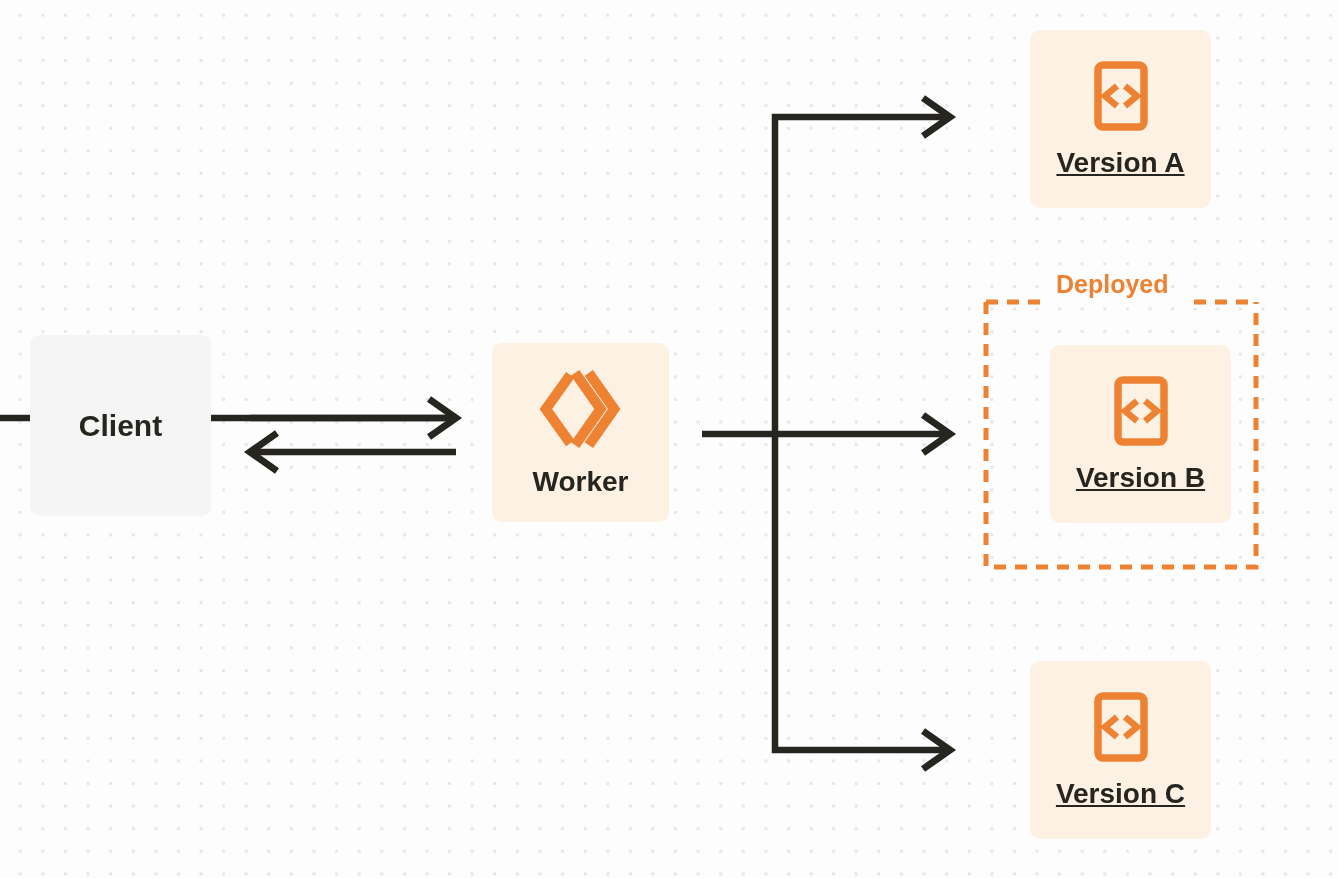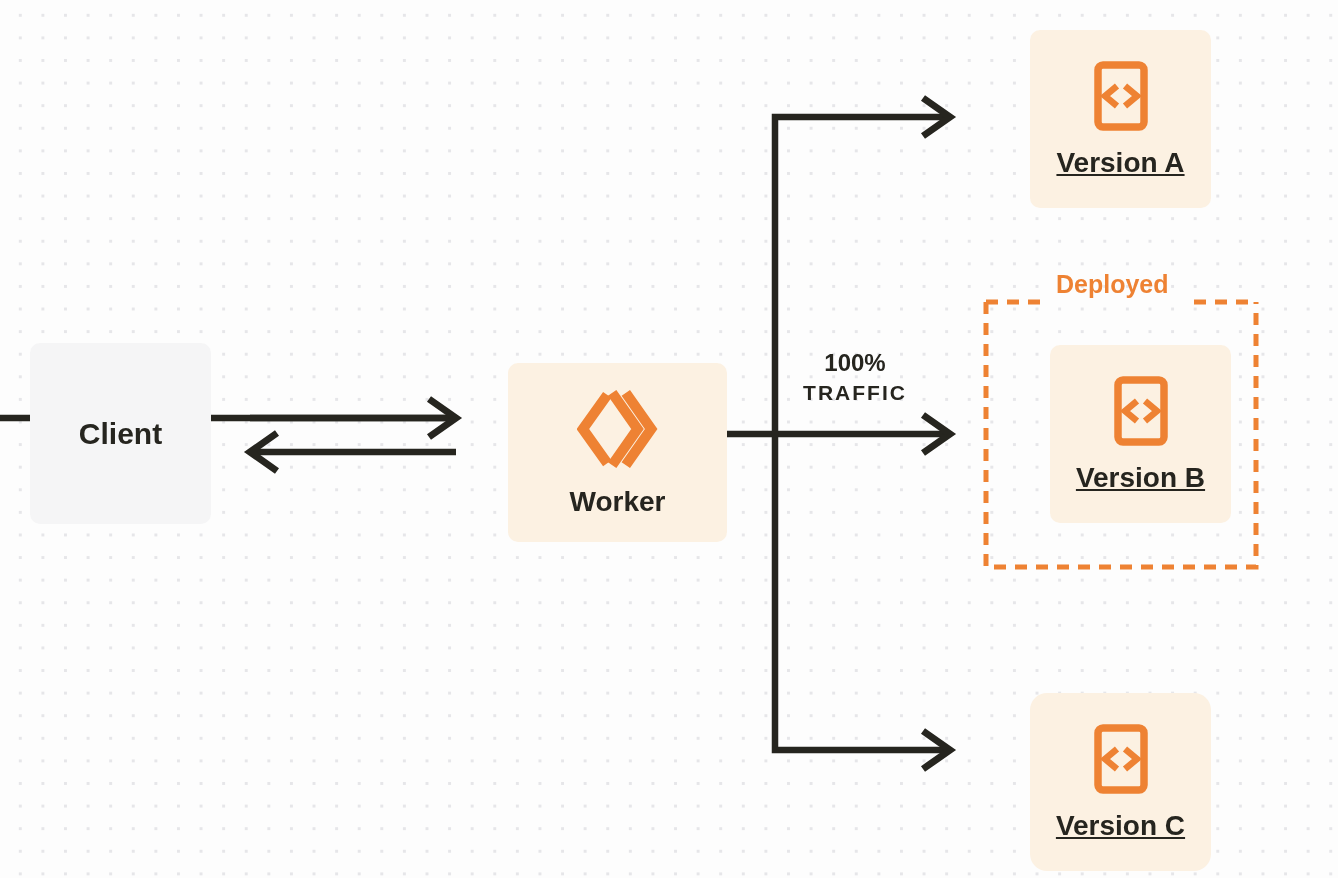--- a/index.html
+++ b/index.html
@@ -26,31 +26,31 @@
     position:absolute;
     border-radius:10px;
     display:flex;
     flex-direction:column;
     align-items:center;
     justify-content:center;
     color:var(--ink);
   }
   .node .label{font-weight:bold;color:var(--ink);}
 
-  #client{left:30px;top:343px;width:181px;height:181px;background:var(--client-gray);}
+  #client{left:30px;top:335px;width:181px;height:181px;background:var(--client-gray);}
   #client .label{font-size:30px;}
 
-  #worker{left:492px;top:363px;width:219px;height:179px;background:var(--cream);margin-left:16px;}
+  #worker{left:492px;top:343px;width:177px;height:179px;background:var(--cream);}
   #worker .label{font-size:28px;margin-top:12px;}
 
   .version{left:1030px;width:181px;height:178px;background:var(--cream);}
   .version .label{font-size:28px;margin-top:15px;text-decoration:underline;}
   #version-a{top:30px;}
   #version-b{top:345px;margin-left:20px;}
-  #version-c{top:693px;border-radius:17px;}
+  #version-c{top:661px;}
 
   .deployed-label{
     position:absolute;
     left:1056px;top:270px;width:130px;
     font-size:25px;font-weight:bold;
     color:var(--orange);
     line-height:28px;
   }
 
   .traffic-label{
@@ -134,18 +134,14 @@
     <svg width="56" height="72" viewBox="0 0 56 72">
       <rect x="5" y="5" width="46" height="62" rx="5" fill="none" stroke-width="7.5" stroke="#ee8233"></rect>
       <path d="M24 26 L12 36 L24 46" fill="none" stroke-width="6.5" stroke="#ee8233"></path>
       <path d="M32 26 L44 36 L32 46" fill="none" stroke-width="6.5" stroke="#ee8233"></path>
     </svg>
     <span class="label">Version C</span>
   </div>
 
   <div class="deployed-label">Deployed</div>
 
-  <div class="traffic-label">
-    <span class="l1">100%</span>
-    <span class="l2">TRAFFIC</span>
-  </div>
 
 </div>
 
 </body></html>

